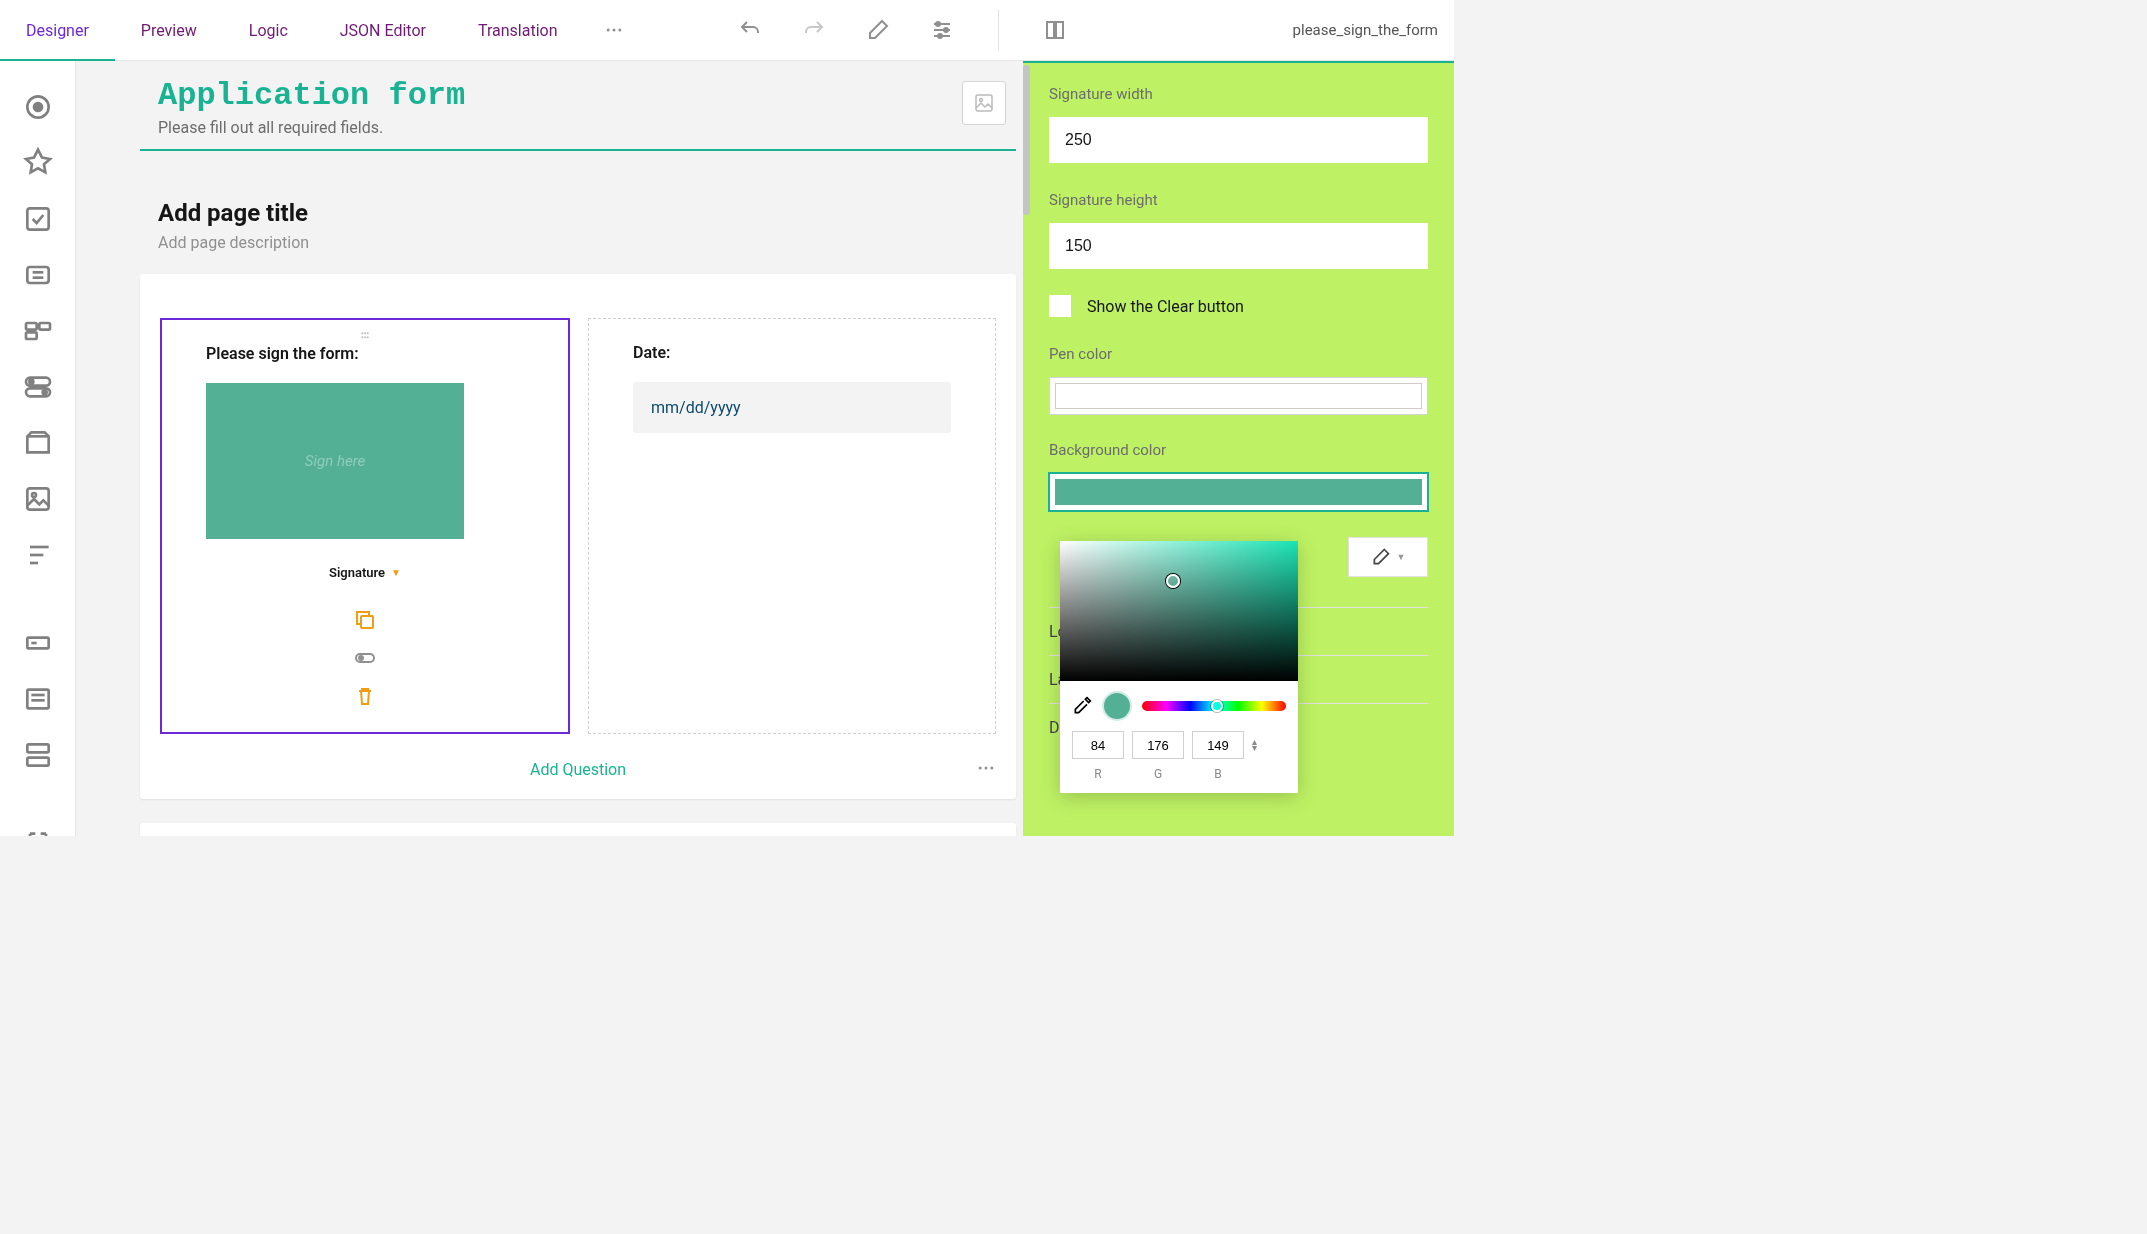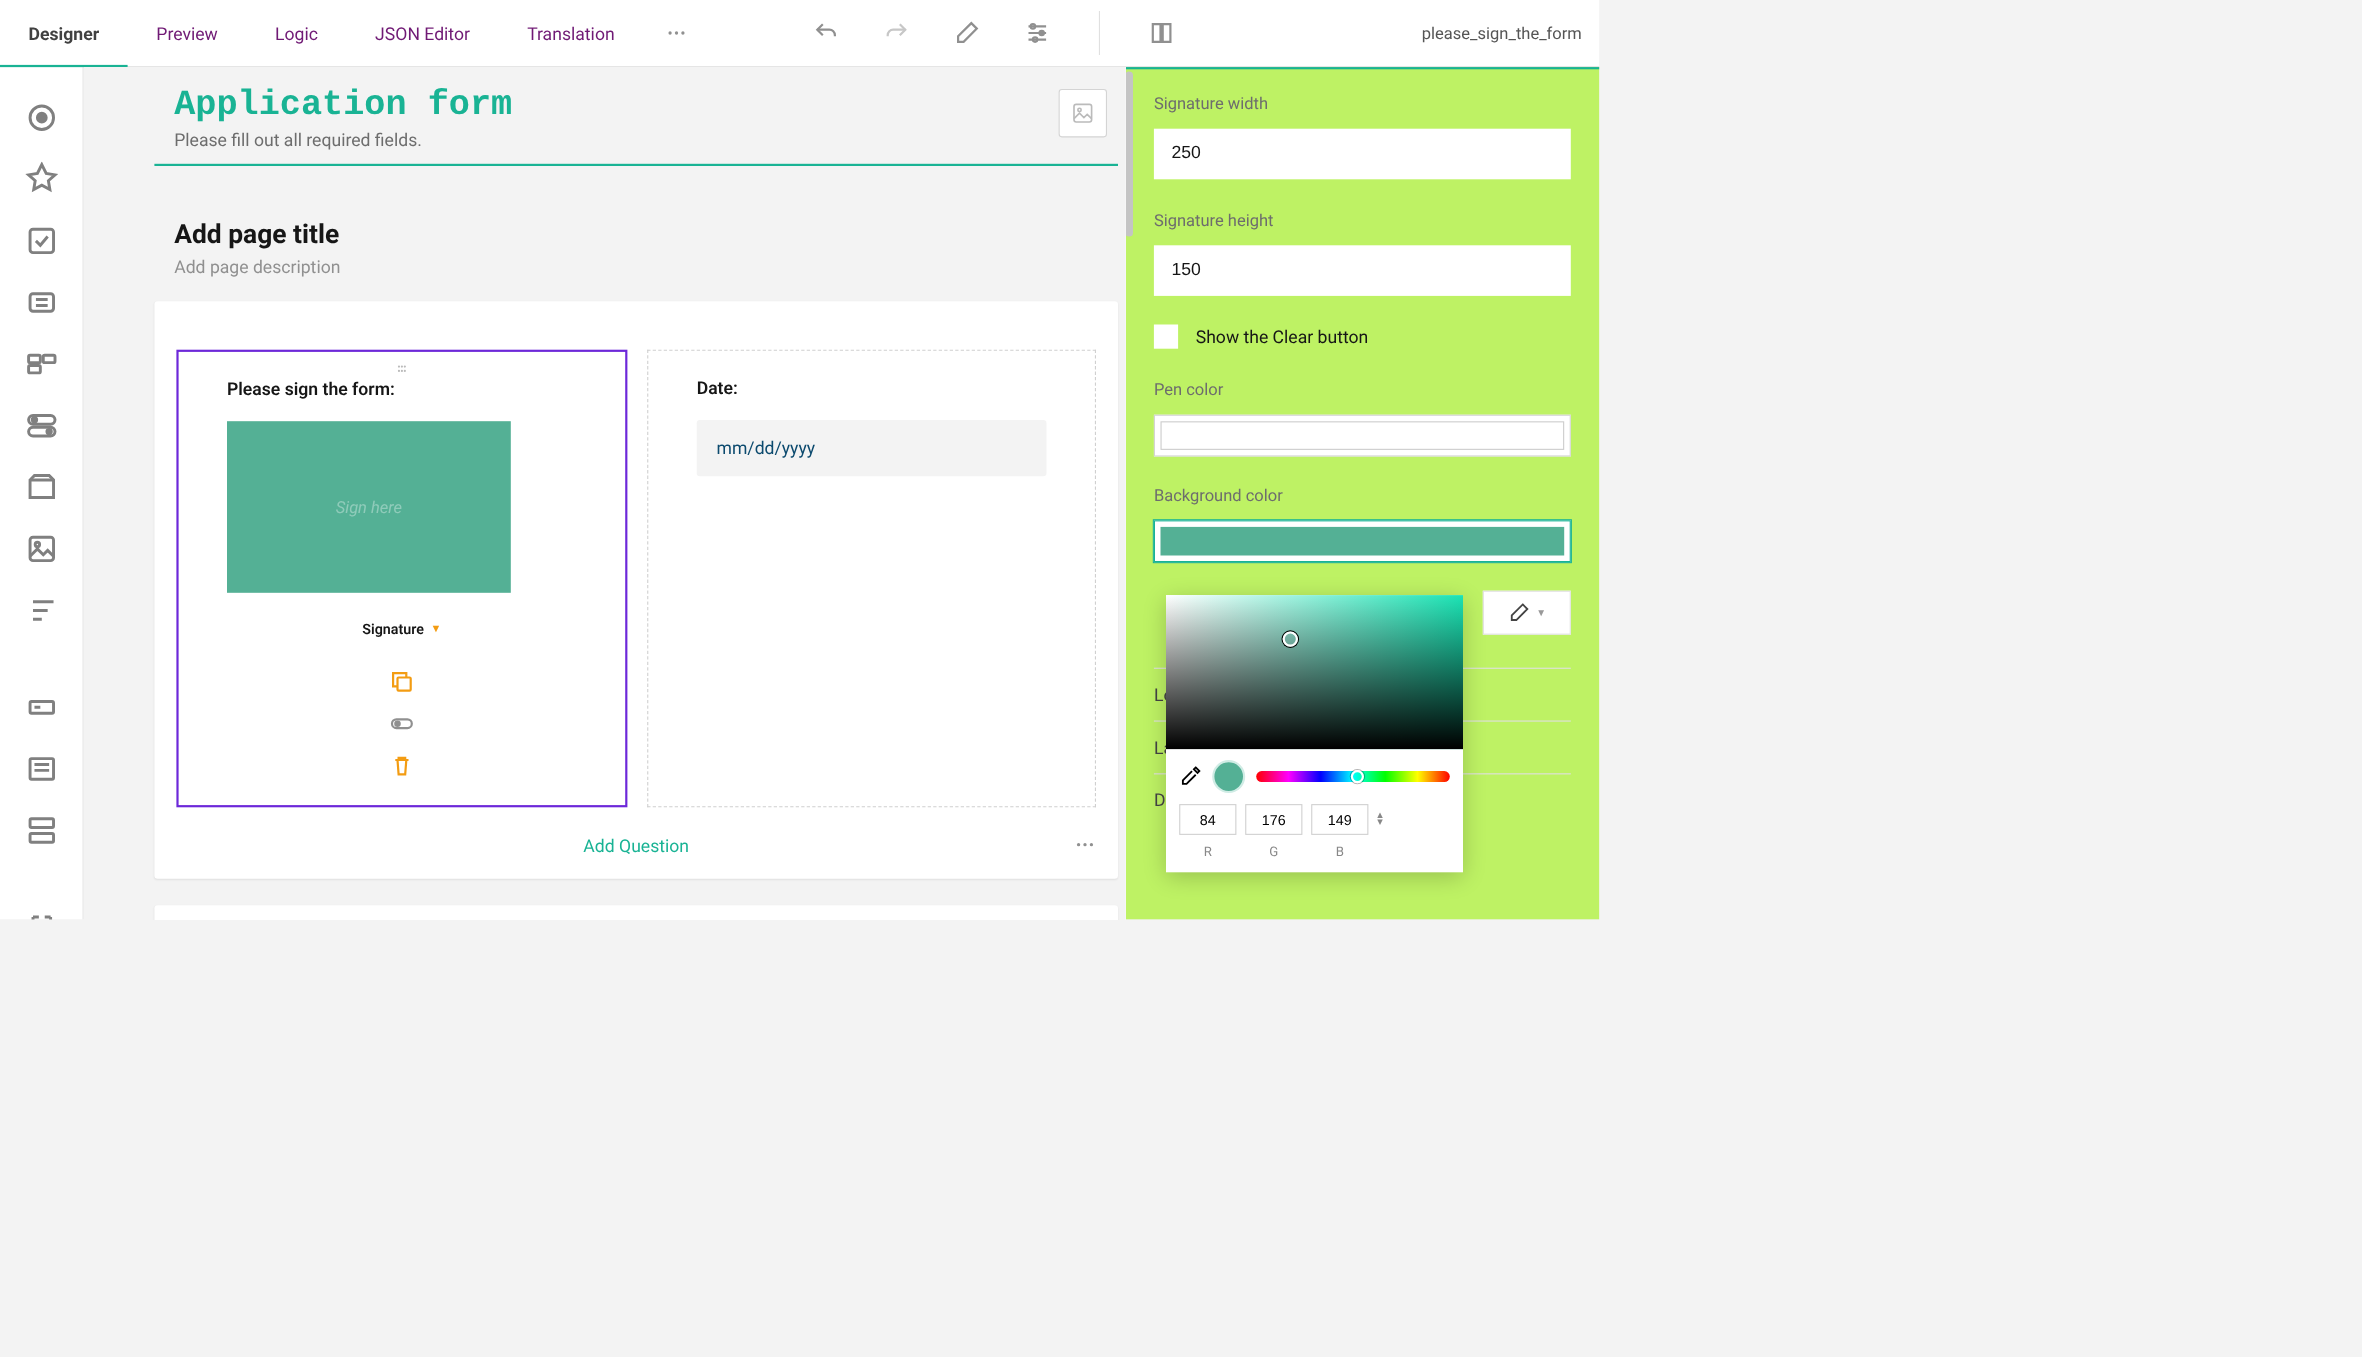--- a/index.html
+++ b/index.html
@@ -2,21 +2,21 @@
 <html><head>
 <meta charset="utf-8">
 <style>
 * { margin: 0; padding: 0; box-sizing: border-box; }
 body { font-family: -apple-system, BlinkMacSystemFont, "Segoe UI", Roboto, "Open Sans", sans-serif; background: #f3f3f3; color: #161616; width: 1454px; height: 836px; overflow: hidden; }
 
 
 .topnav { height: 61px; background: #fff; display: flex; align-items: center; border-bottom: 1px solid #e5e5e5; position: relative; }
 .topnav-tabs { display: flex; align-items: stretch; height: 100%; }
 .topnav-tab { padding: 0 26px; display: flex; align-items: center; font-size: 16px; color: #701a75; cursor: pointer; position: relative; }
-.topnav-tab.active { color: #404040; font-weight: 700; }
+.topnav-tab.active { color: #6d28d9; font-weight: 400; }
 .topnav-tab.active::after { content:''; position:absolute; bottom:-1px; left:0; right:0; height:2px; background:#19b394; }
 .topnav-more { padding: 0 20px; display:flex; align-items:center; color:#909090; cursor:pointer; }
 .topnav-actions { margin-left: 94px; display:flex; align-items:center; gap:40px; }
 .topnav-icon { width:24px; height:24px; display:flex; align-items:center; justify-content:center; color:#909090; cursor:pointer; }
 .topnav-sep { width:1px; height:40px; background:#e0e0e0; margin:0 4px; }
 .topnav-right { margin-left:auto; padding-right:16px; font-size:15px; color:#555; }
 
 
 .app { display:flex; height: calc(100% - 61px); }
 
@@ -71,21 +71,21 @@
 .color-swatch { width:100%; height:38px; background:#fff; padding:5px; border:1px solid #d4d4d4; margin-bottom:26px; }
 .color-swatch.active { border:1px solid #19b394; box-shadow:0 0 0 1px #19b394; }
 .color-swatch-inner { width:100%; height:100%; }
 
 .format-row { display:flex; align-items:center; gap:14px; margin-top:18px; }
 .format-eraser { width:80px; height:40px; background:#fff; border:1px solid #e0e0e0; display:flex; align-items:center; justify-content:center; gap:6px; cursor:pointer; color:#444; }
 
 .accordion-item { border-top:1px solid #e0e0e0; padding:14px 0; font-size:16px; color:#444; cursor:pointer; }
 
 
-.picker { position:absolute; width:270px; background:#fff; box-shadow:0 4px 20px rgba(0,0,0,0.2); left:1060px; top:541px; z-index:100; }
+.picker { position:absolute; width:238px; background:#fff; box-shadow:0 4px 20px rgba(0,0,0,0.2); left:1060px; top:541px; z-index:100; }
 .picker-field { width:100%; height:140px; position:relative; background: linear-gradient(to top, #000, transparent), linear-gradient(to right, #fff, #1be3b4); }
 .picker-cursor { position:absolute; width:14px; height:14px; border:2px solid #fff; border-radius:50%; box-shadow:0 0 0 1px #000; left:113px; top:40px; transform:translate(-50%,-50%); }
 .picker-row { display:flex; align-items:center; padding:10px 12px; gap:10px; }
 .eyedrop { width:20px; height:20px; color:#000; cursor:pointer; }
 .swatch-circle { width:30px; height:30px; border-radius:50%; background:#54B095; border:2px solid #d0ece5; }
 .hue-bar { flex:1; height:10px; border-radius:5px; position:relative; background: linear-gradient(to right, #ff0000, #ff00ff, #0000ff, #00ffff, #00ff00, #ffff00, #ff0000); }
 .hue-cursor { position:absolute; width:12px; height:12px; border:2px solid #fff; border-radius:50%; box-shadow:0 0 0 1px rgba(0,0,0,0.3); top:50%; left:52%; transform:translate(-50%,-50%); }
 .picker-inputs { display:flex; gap:8px; padding:0 12px 8px; align-items:center; }
 .picker-num { width:52px; height:28px; border:1px solid #d0d0d0; text-align:center; font-size:13px; }
 .picker-labels { display:flex; gap:8px; padding:0 12px 12px; align-items:center; }

